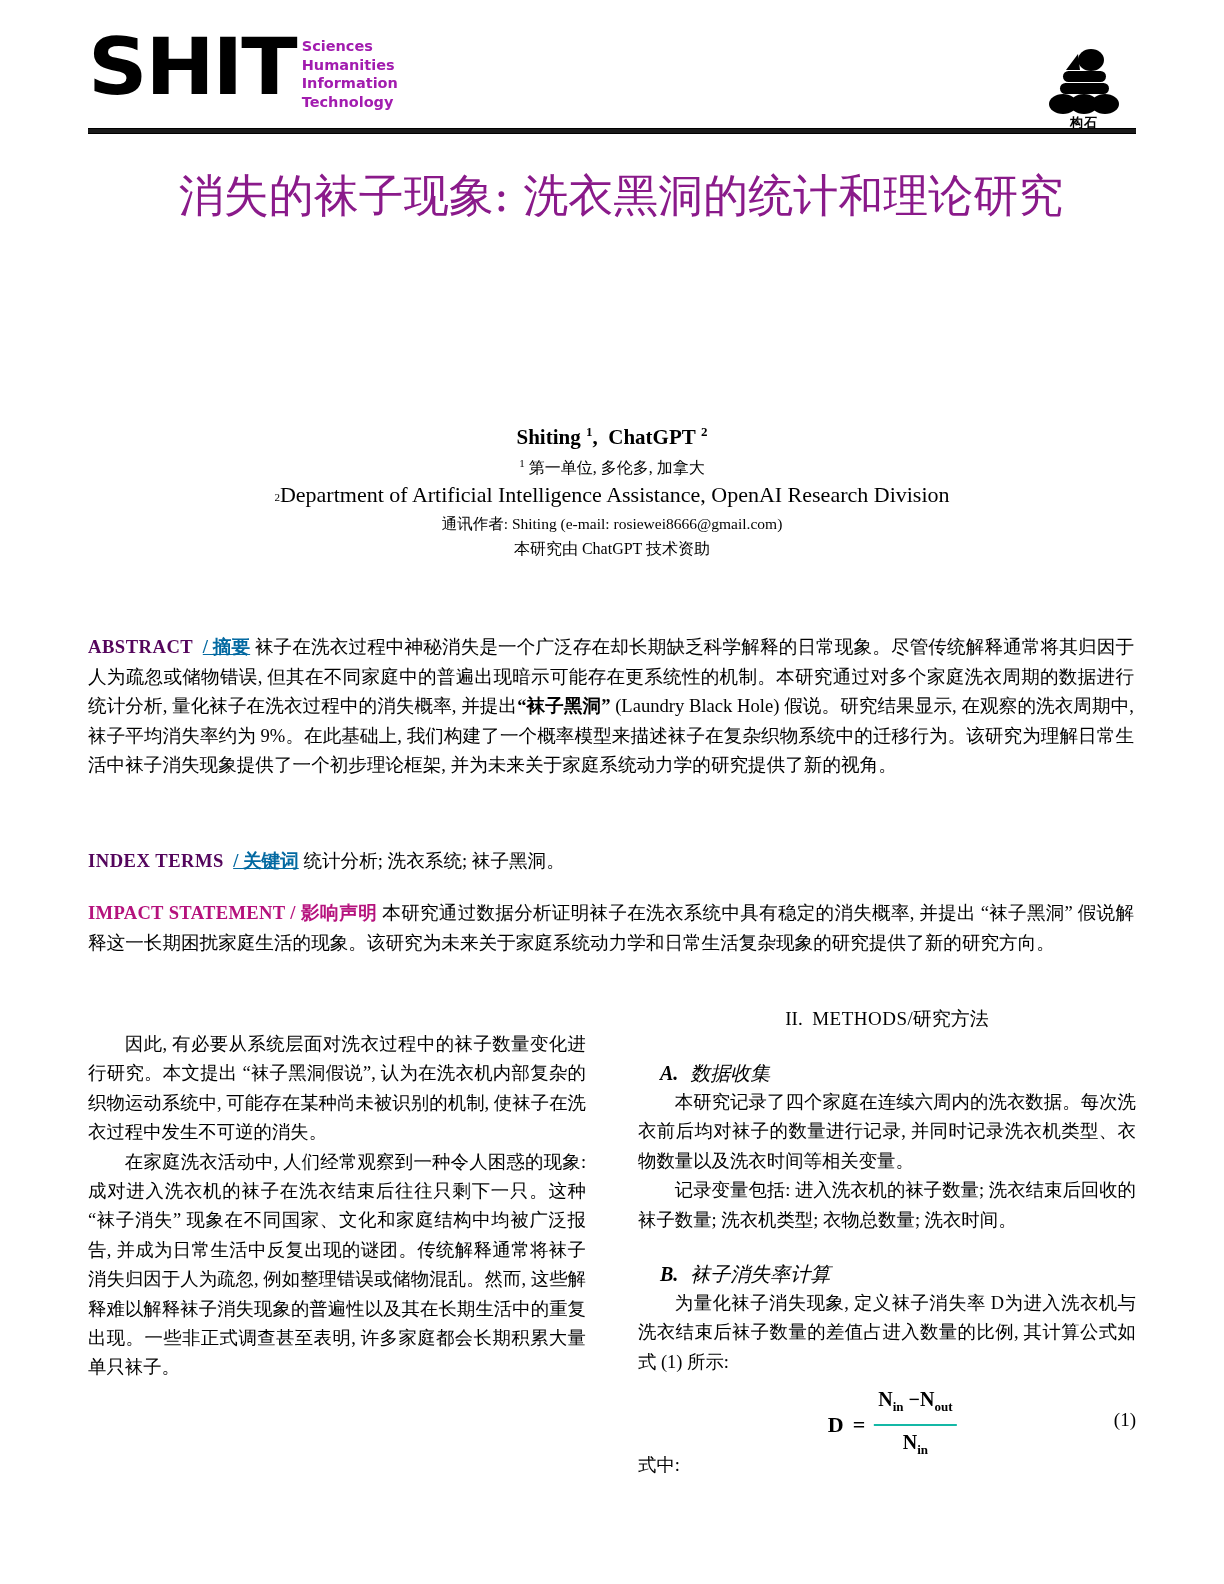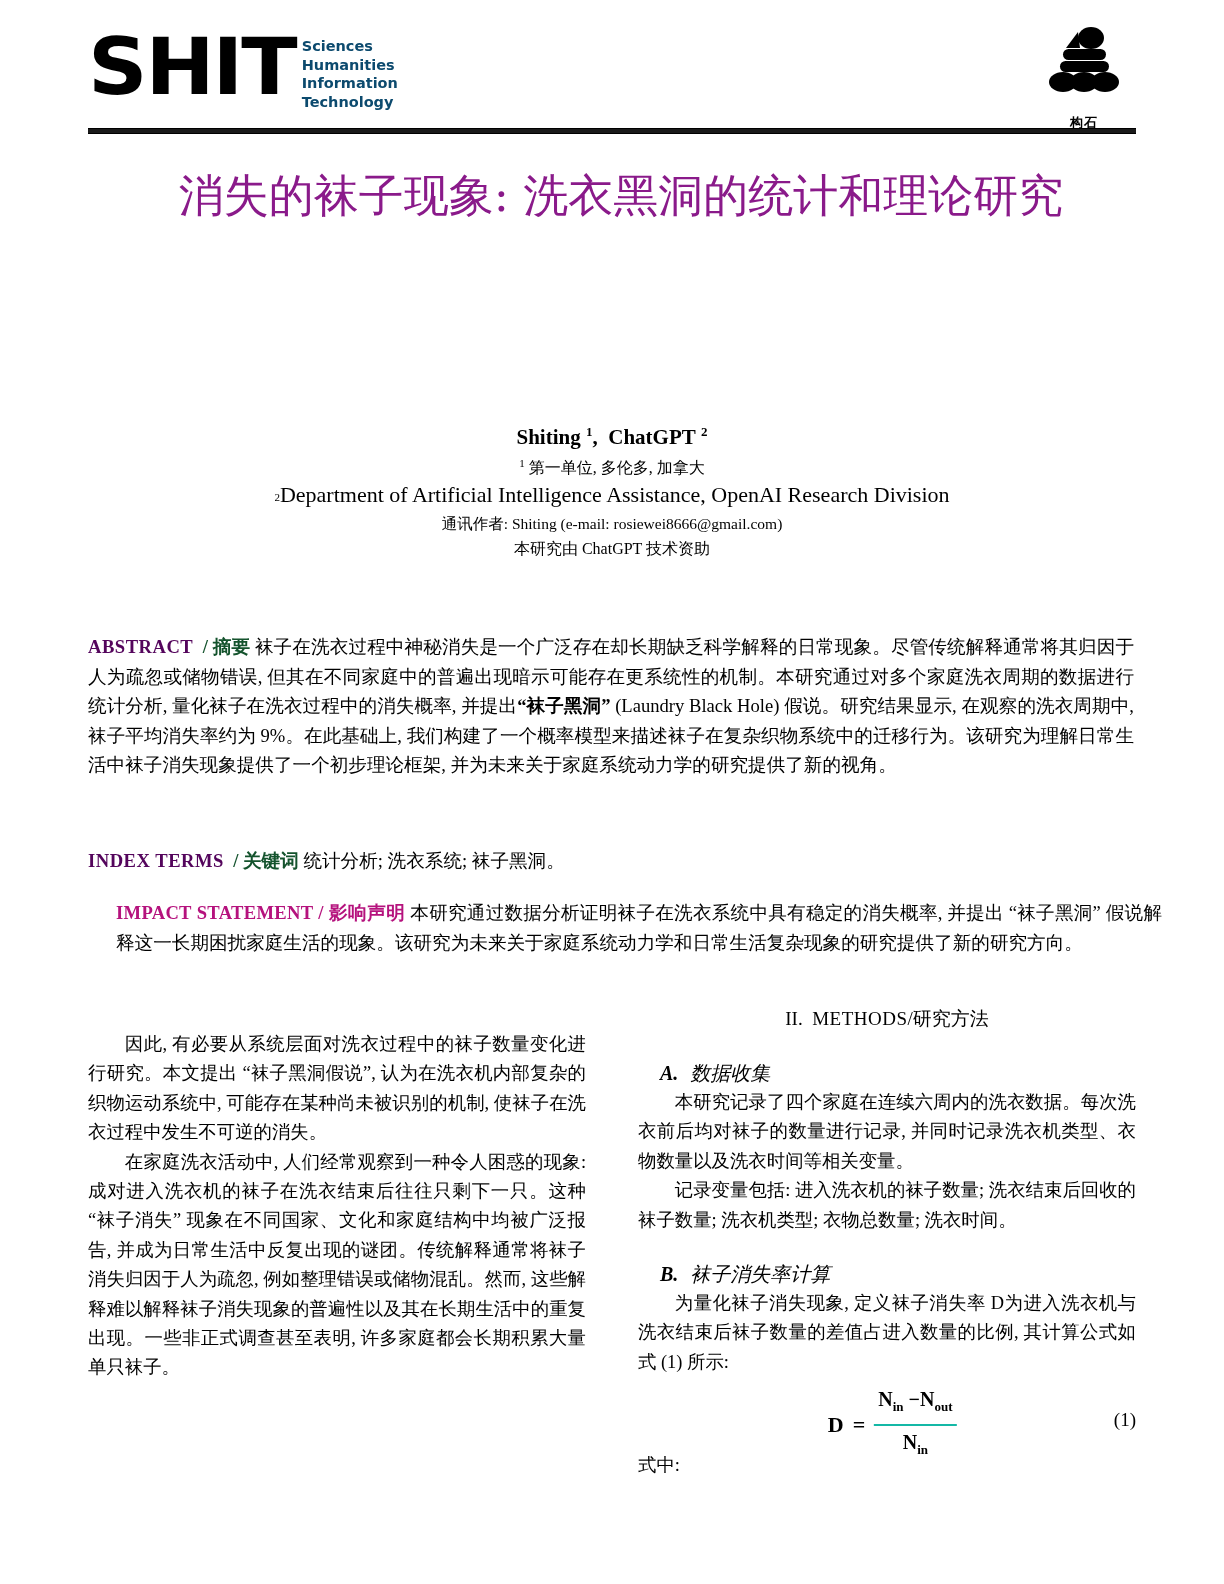--- a/index.html
+++ b/index.html
@@ -48,35 +48,35 @@
     transform: scaleX(1.06);
     transform-origin: left top;
   }
   .logo-expansion {
     margin-left: 18px;
     margin-top: 9px;
     font-family: "DejaVu Sans", sans-serif;
     font-weight: bold;
     font-size: 14.5px;
     line-height: 18.5px;
-    color: #0c4a6e;
+    color: #a21caf;
   }
   .logo-expansion div { white-space: nowrap; }
 
   .cairn {
     position: absolute;
     right: 0;
     top: -2px;
     width: 104px;
     height: 104px;
     border: 0;
     display: flex;
     flex-direction: column;
     align-items: center;
-    justify-content: space-between;
+    justify-content: flex-end;
   }
   .cairn svg { display: block; }
   .cairn-label {
     font-family: "DejaVu Sans", sans-serif;
     font-size: 13px;
     font-weight: bold;
     line-height: 14px;
     margin-top: 2px;
     letter-spacing: 1px;
   }
@@ -152,21 +152,22 @@
     text-align: justify;
     text-justify: inter-character;
   }
   .lbl-abstract {
     font-weight: bold;
     color: #54055c;
     letter-spacing: 0.5px;
   }
   .lbl-cn {
     font-weight: bold;
-    color: #14532d;
+    color: #0369a1;
+    text-decoration: underline;
   }
   .bold-quote { font-weight: bold; }
 
   .indexterms {
     position: absolute;
     left: 88px;
     top: 846px;
     width: 1046px;
     font-size: 18.6px;
     line-height: 29.6px;
@@ -180,21 +181,20 @@
 
   .impact {
     position: absolute;
     left: 88px;
     top: 898px;
     width: 1046px;
     font-size: 18.6px;
     line-height: 29.6px;
     text-align: justify;
     text-justify: inter-character;
-    margin-left: 28px;
   }
   .lbl-impact {
     font-weight: bold;
     color: #b5127d;
     letter-spacing: 0.3px;
   }
 
   
   .col {
     position: absolute;

